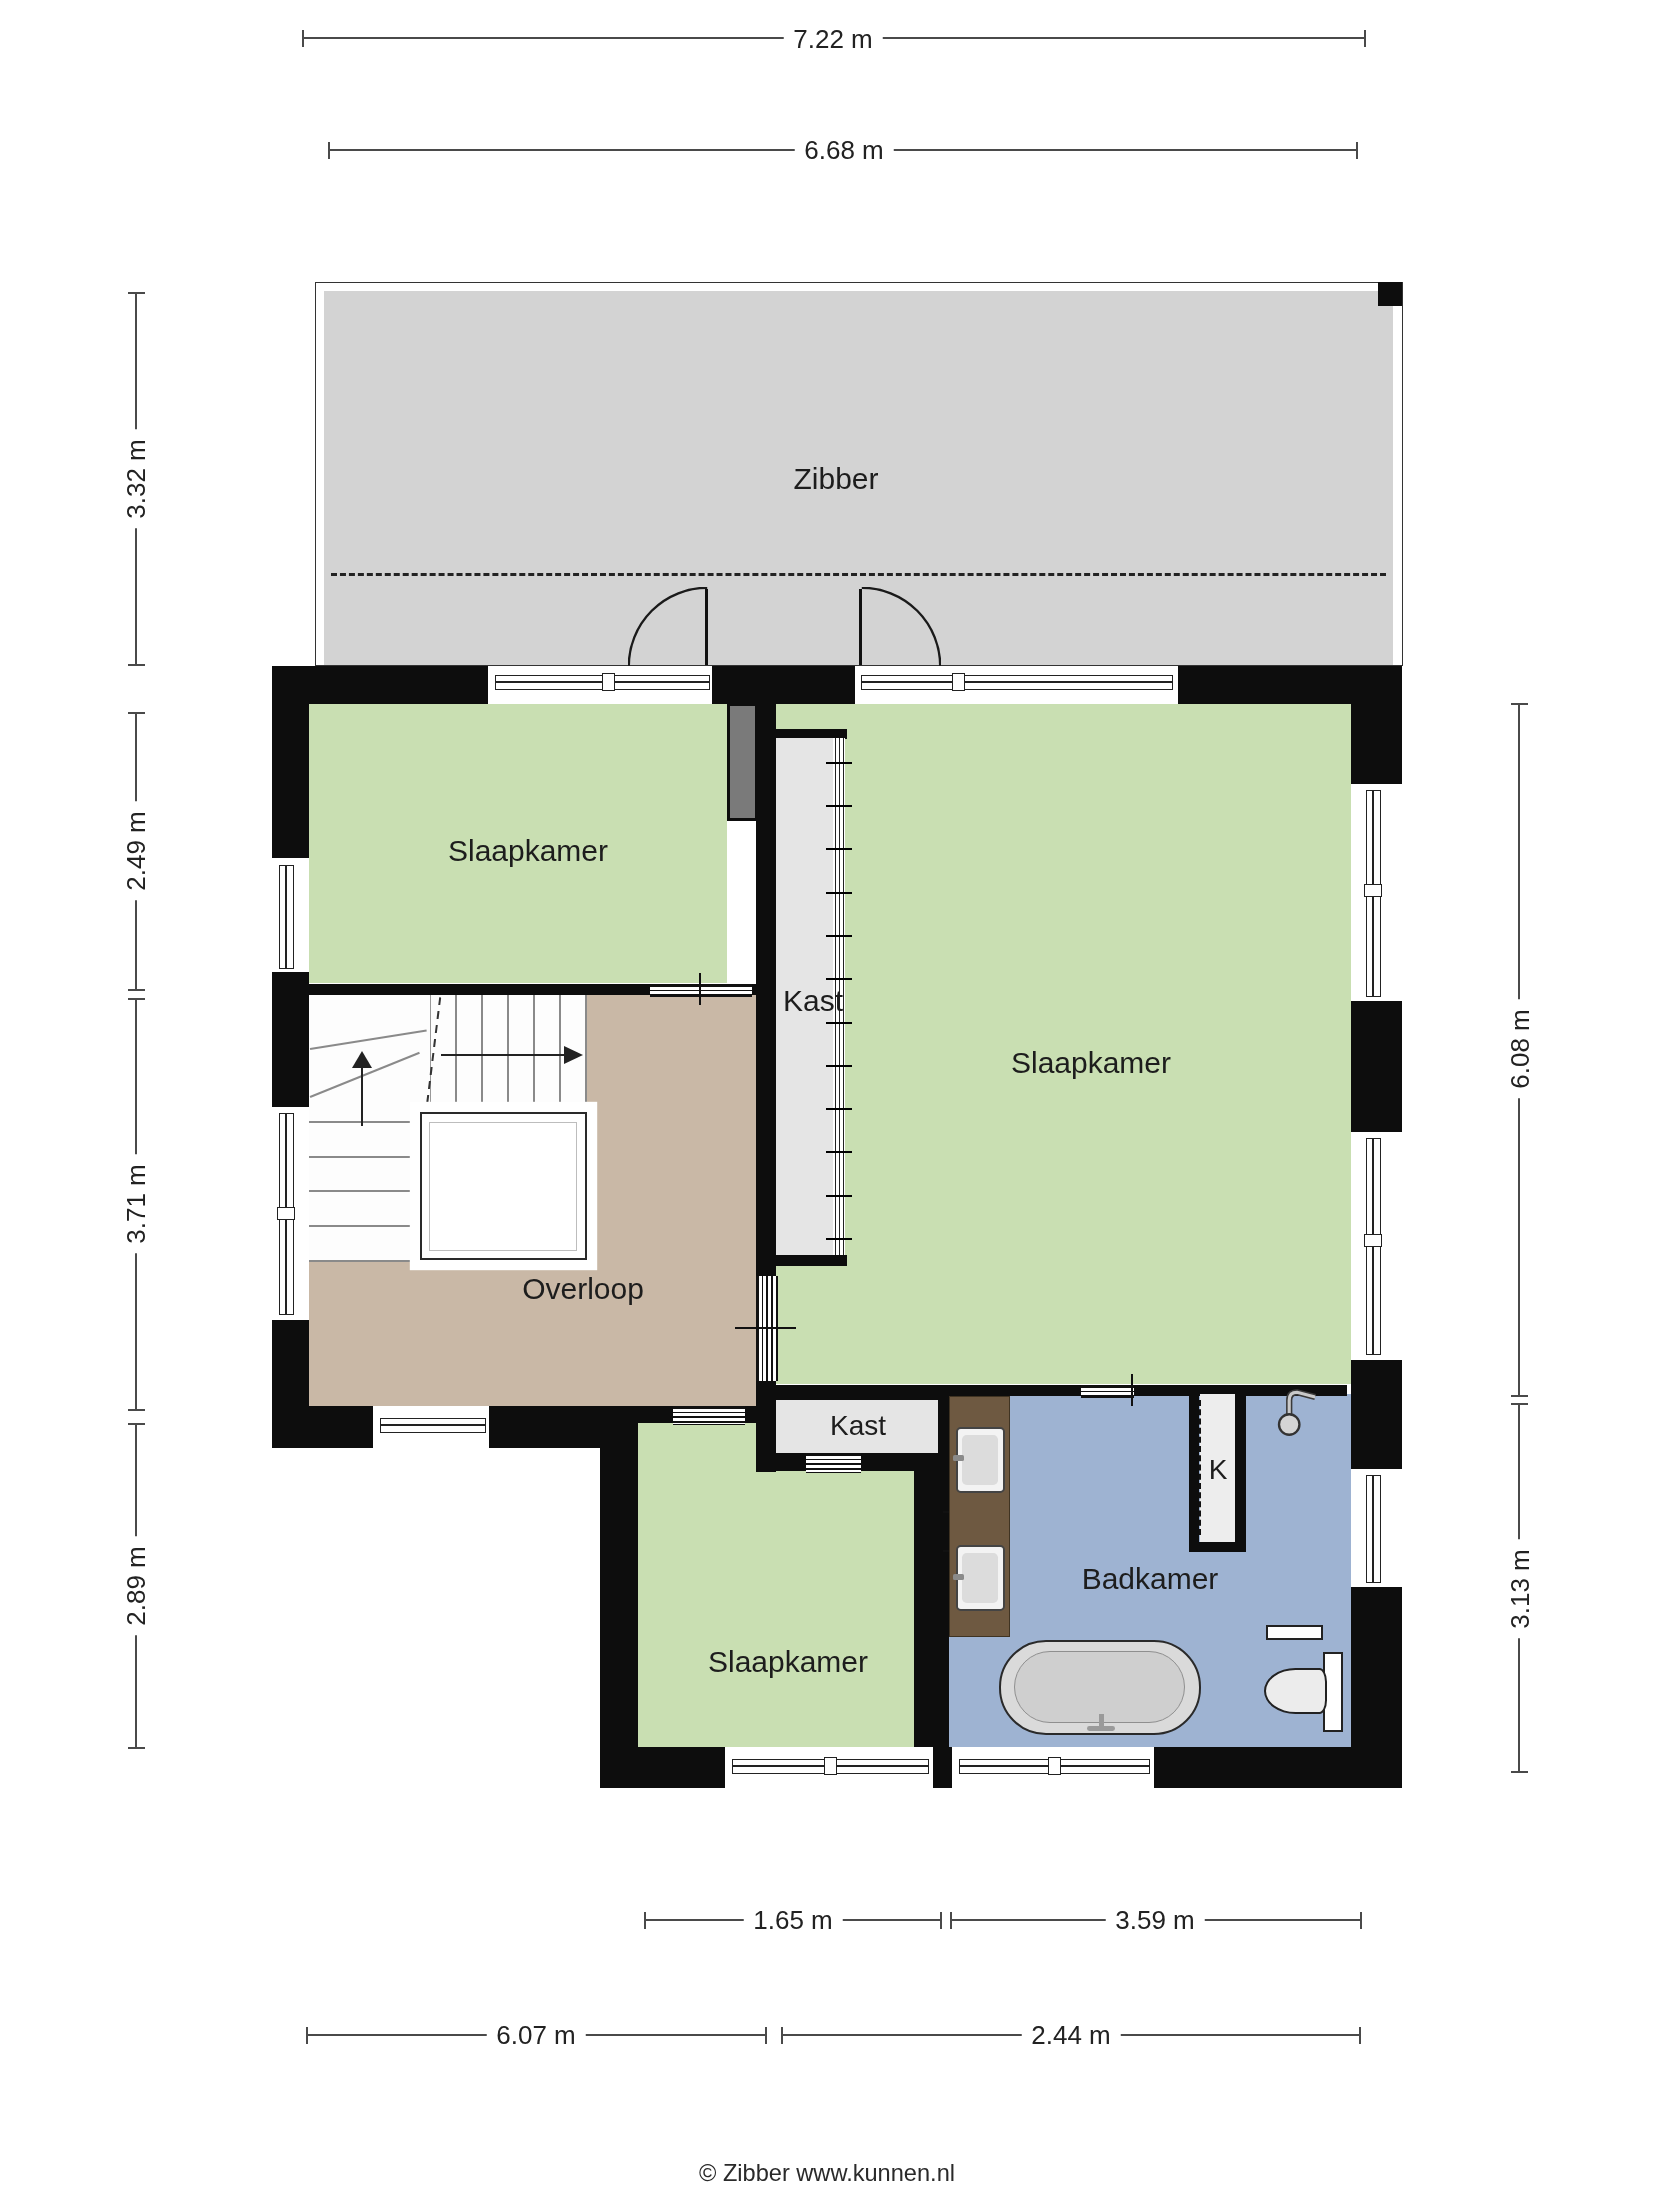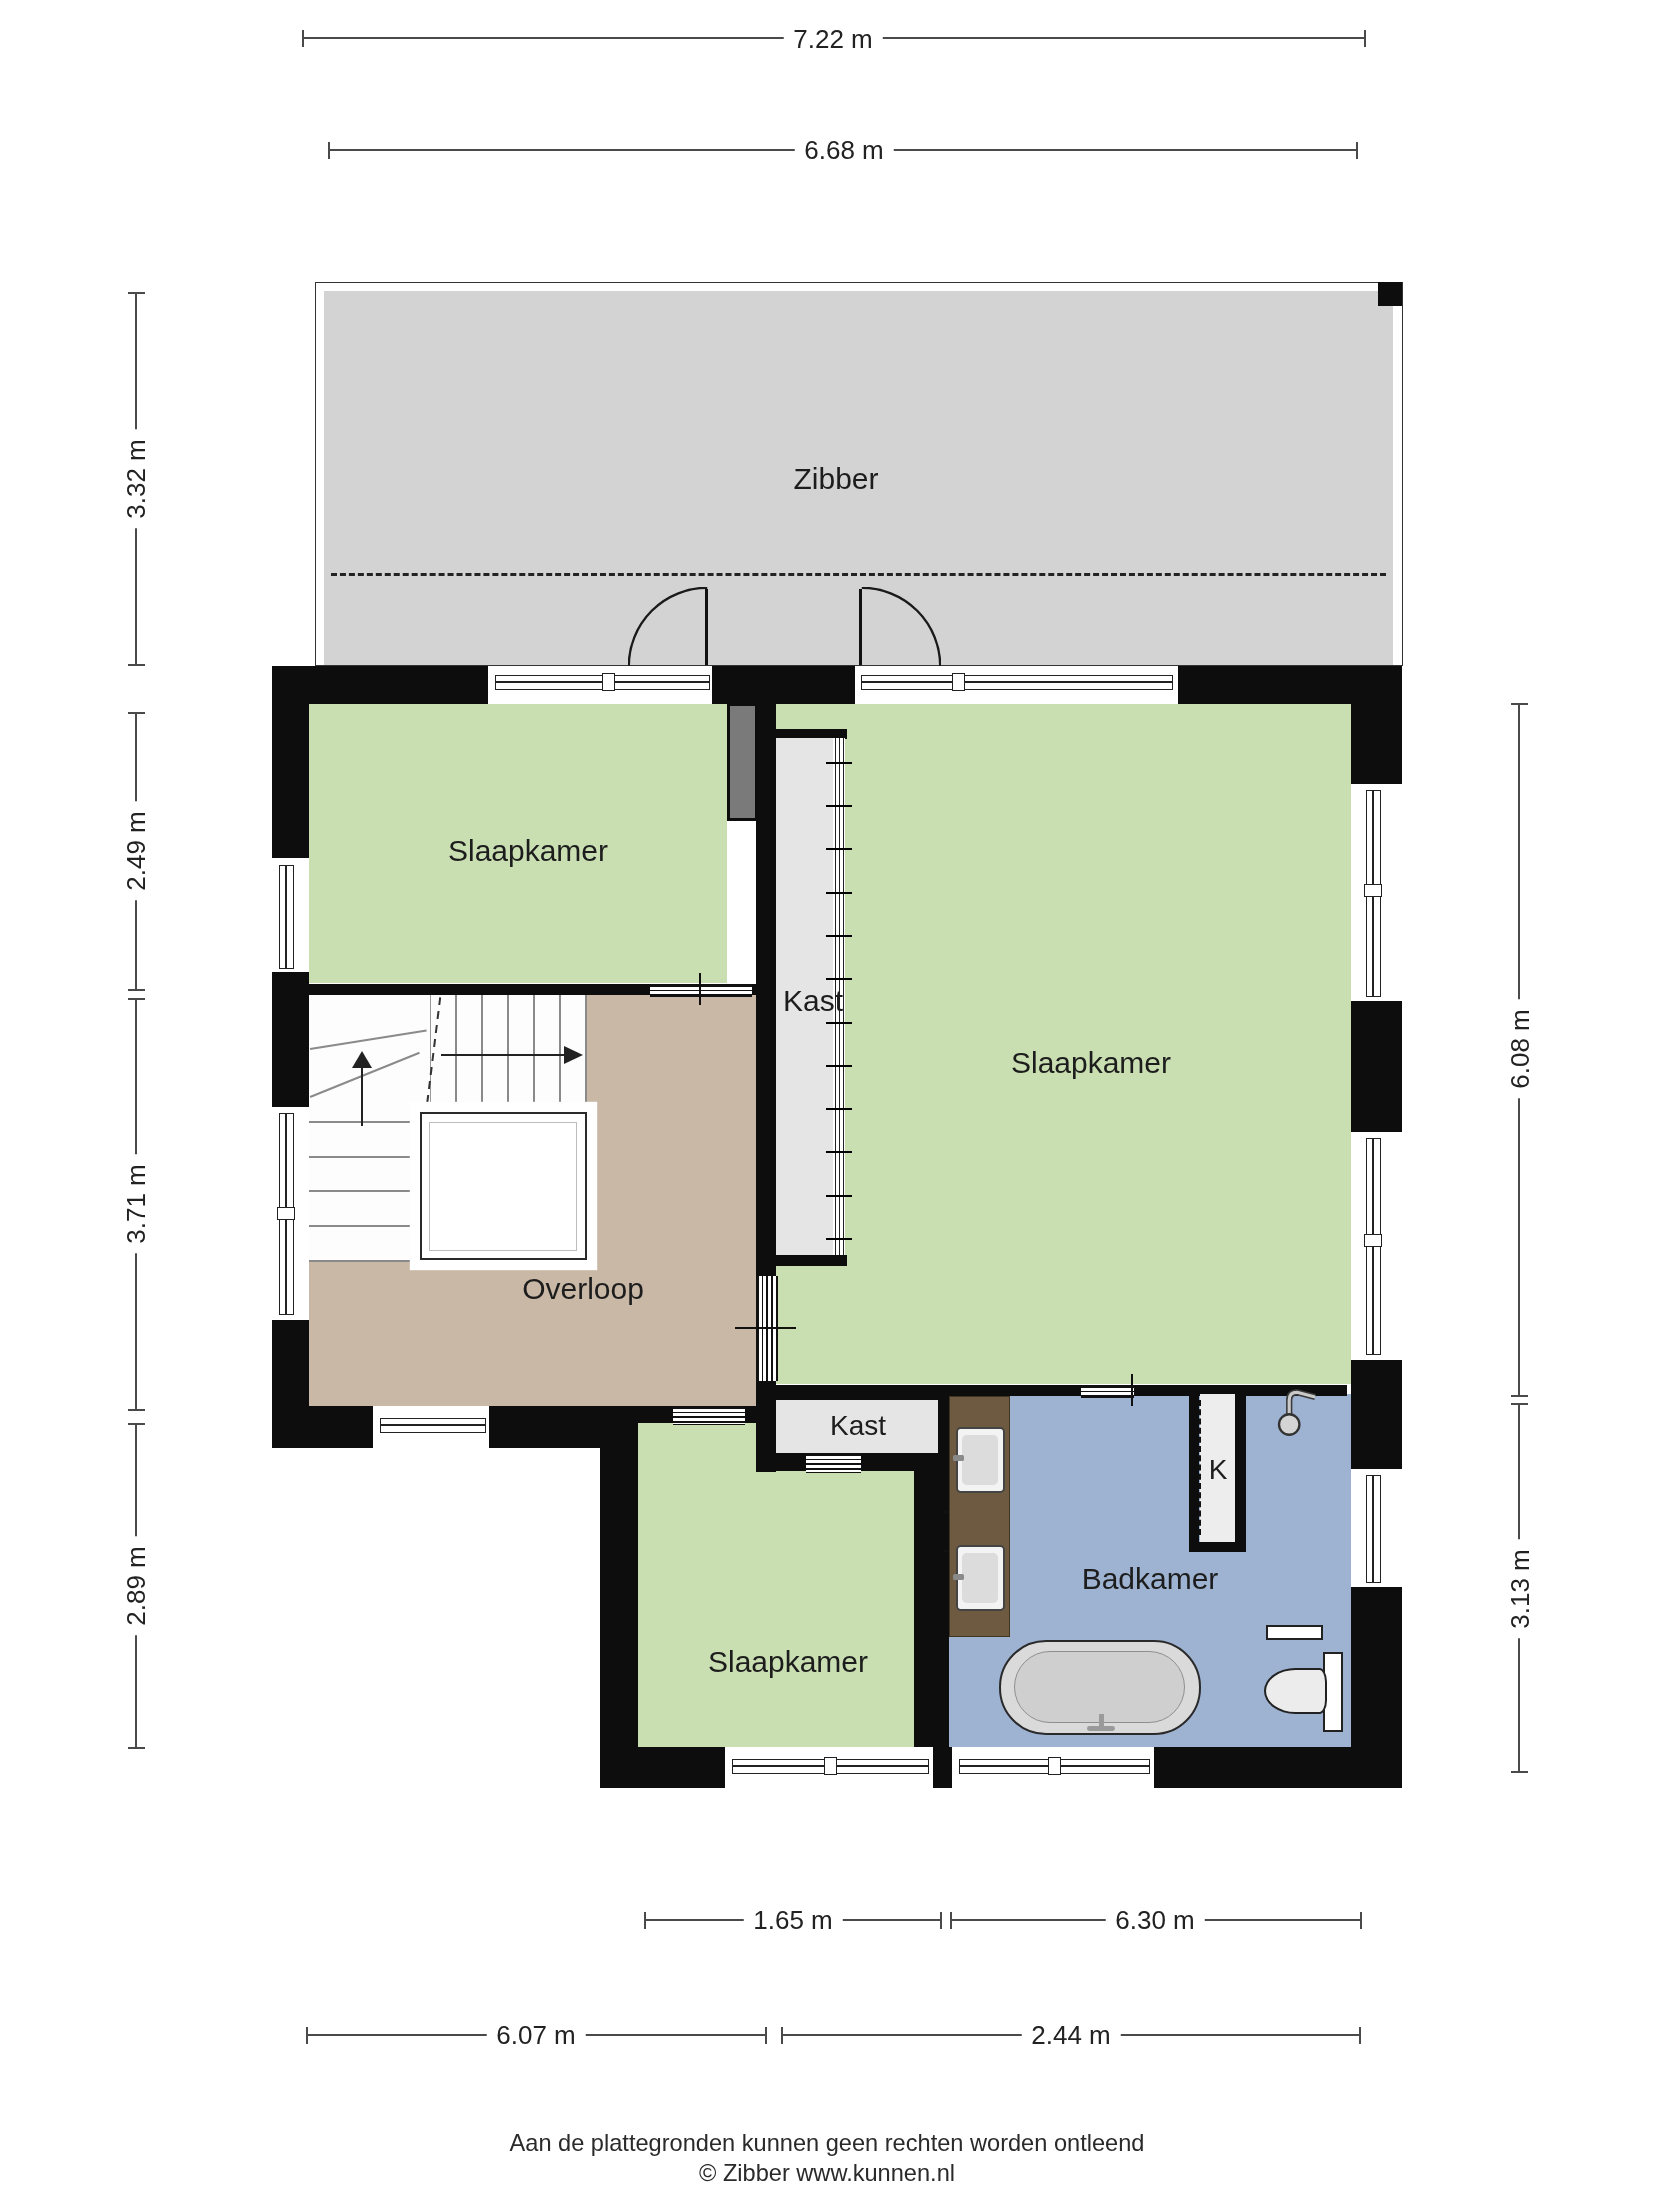--- a/index.html
+++ b/index.html
@@ -228,24 +228,23 @@
   <div class="dim-label vert" style="left:136px;top:1586px;">2.89 m</div>
 
   <div class="dim-v" style="left:1518px;top:703px;height:694px;"></div>
   <div class="dim-label vert" style="left:1520px;top:1049px;">6.08 m</div>
   <div class="dim-v" style="left:1518px;top:1403px;height:370px;"></div>
   <div class="dim-label vert" style="left:1520px;top:1589px;">3.13 m</div>
 
   <div class="dim-h" style="left:644px;top:1919px;width:298px;"></div>
   <div class="dim-label" style="left:793px;top:1920px;">1.65 m</div>
   <div class="dim-h" style="left:950px;top:1919px;width:412px;"></div>
-  <div class="dim-label" style="left:1155px;top:1920px;">6.30 m</div>
+  <div class="dim-label" style="left:1155px;top:1920px;">3.59 m</div>
 
   <div class="dim-h" style="left:306px;top:2034px;width:461px;"></div>
   <div class="dim-label" style="left:536px;top:2035px;">6.07 m</div>
   <div class="dim-h" style="left:781px;top:2034px;width:580px;"></div>
   <div class="dim-label" style="left:1071px;top:2035px;">2.44 m</div>
 
-  <div class="footer-line" style="top:2130px;">Aan de plattegronden kunnen geen rechten worden ontleend</div>
   <div class="footer-line" style="top:2160px;">© Zibber www.kunnen.nl</div>
 
 </div>
 
 
 </body></html>

